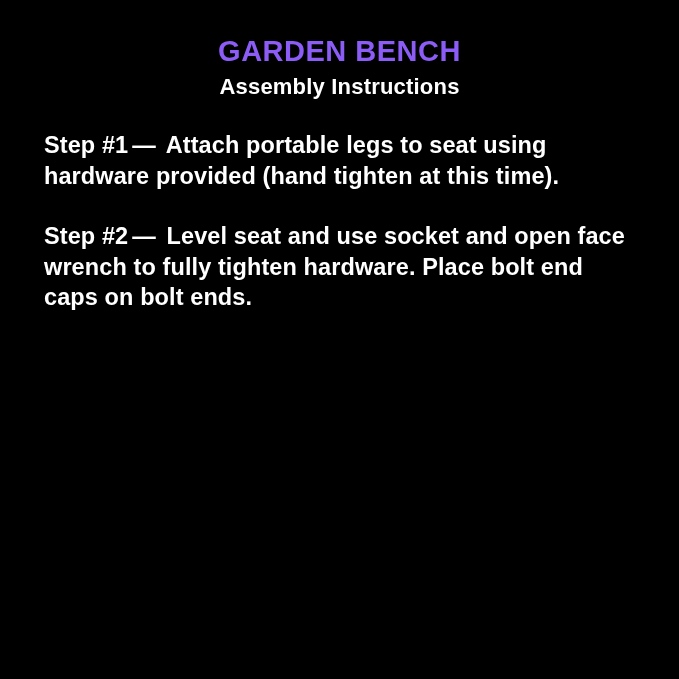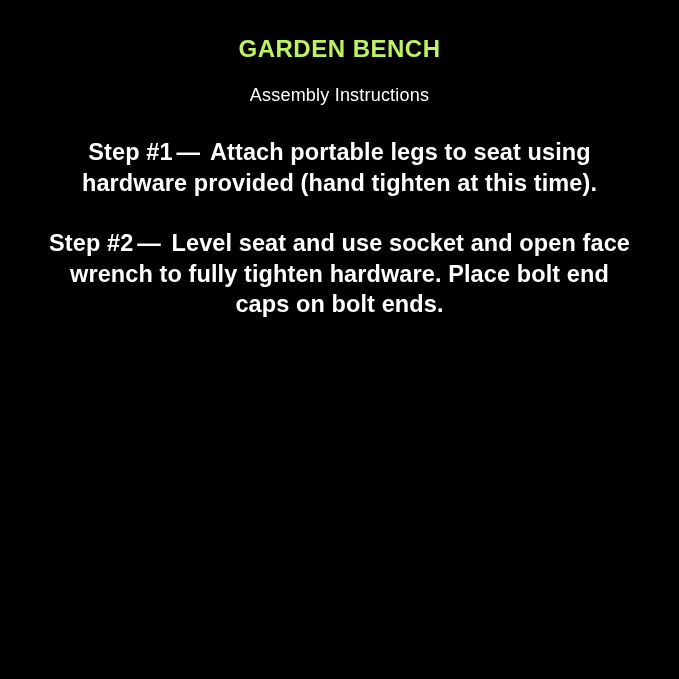--- a/index.html
+++ b/index.html
@@ -18,47 +18,47 @@
     width: 679px;
     height: 679px;
     background: #000000;
     box-sizing: border-box;
   }
   .header {
     padding-top: 36px;
     text-align: center;
   }
   .doc-title {
-    color: #bef264;
-    font-size: 24px;
+    color: #8b5cf6;
+    font-size: 29px;
     font-weight: bold;
     letter-spacing: 0.5px;
     line-height: 1.1;
     margin: 0;
   }
   .doc-subtitle {
     color: #ffffff;
-    font-size: 18px;
-    font-weight: normal;
+    font-size: 22px;
+    font-weight: bold;
     letter-spacing: 0.2px;
     line-height: 1.2;
-    margin: 23px 0 0 0;
+    margin: 6px 0 0 0;
   }
   .steps {
     margin-top: 30px;
     padding: 0 44px 0 44px;
   }
   .step {
     color: #ffffff;
     font-size: 23.5px;
     font-weight: bold;
     line-height: 1.30;
     letter-spacing: 0.1px;
     margin-bottom: 30px;
-    text-align: center;
+    text-align: left;
   }
   .step:last-child {
     margin-bottom: 8px;
   }
   .step-label {
     white-space: nowrap;
   }
   .step-dash {
     padding: 0 4px;
   }

